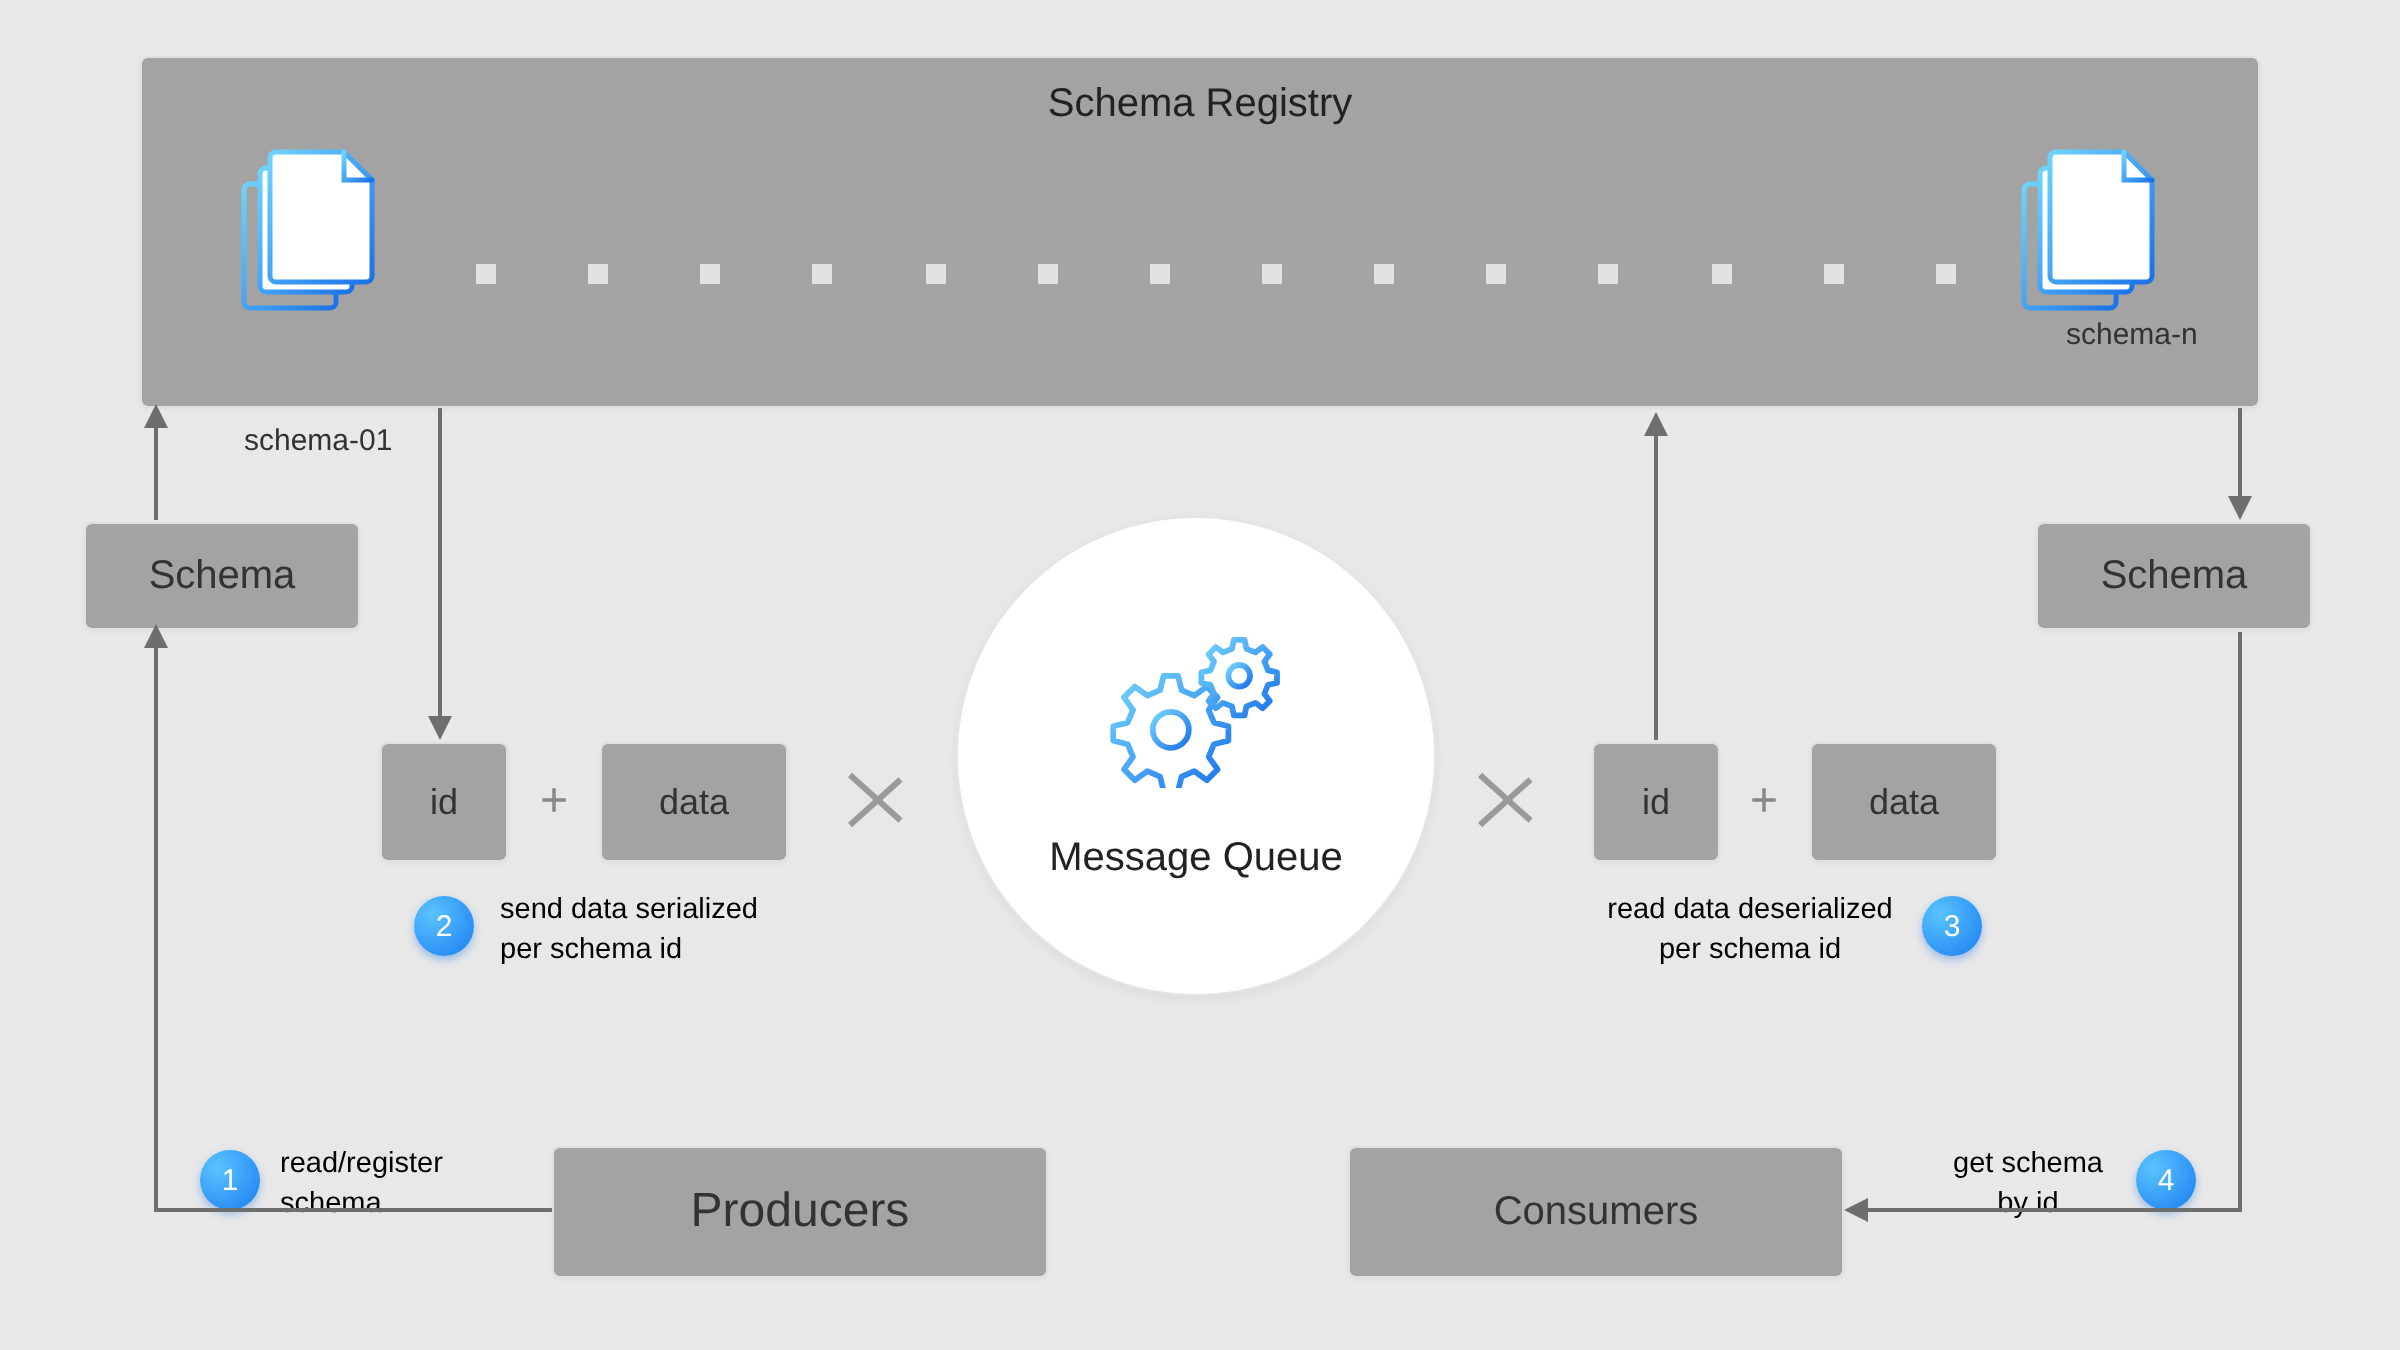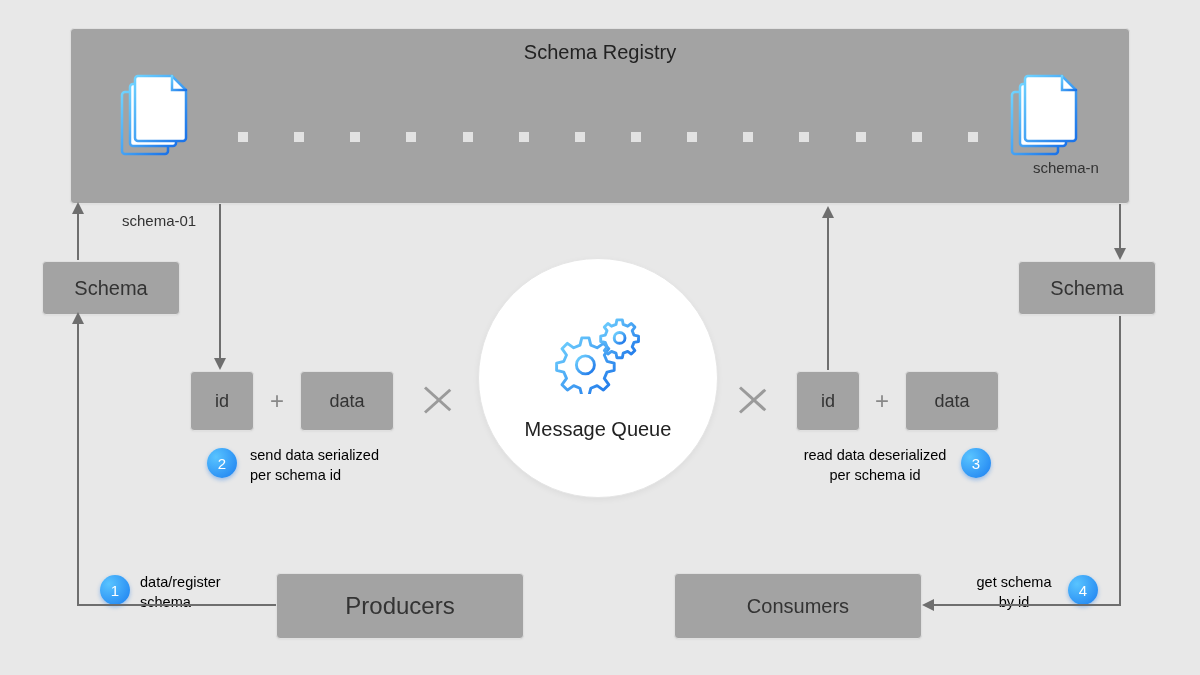--- a/index.html
+++ b/index.html
@@ -187,21 +187,21 @@
     </g>
   </svg>
   <div class="mq-label">Message Queue</div>
 </div>
 
 <div class="box producers">Producers</div>
 <div class="box consumers">Consumers</div>
 
 <div class="badge" style="left:100px; top:575px;">1</div>
 <div class="note" style="left:140px; top:573px;">
-  <span>data/register</span><br><span>schema</span>
+  <span>read/register</span><br><span>schema</span>
 </div>
 
 <div class="badge" style="left:207px; top:448px;">2</div>
 <div class="note" style="left:250px; top:446px;">
   <span>send data serialized</span><br><span>per schema id</span>
 </div>
 
 <div class="badge" style="left:961px; top:448px;">3</div>
 <div class="note note-right" style="left:800px; top:446px; width:150px;">
   <span>read data deserialized</span><br><span>per schema id</span>

